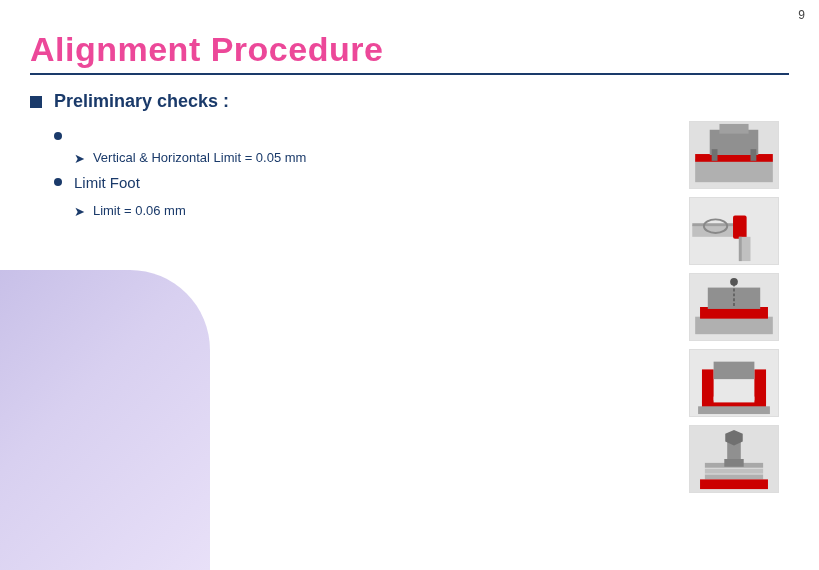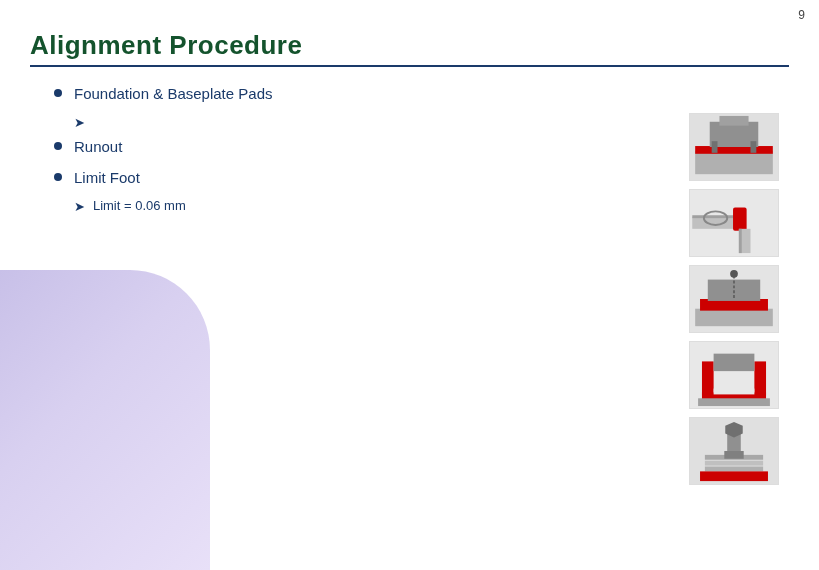--- a/index.html
+++ b/index.html
@@ -45,23 +45,23 @@
       z-index: 5;
       padding: 30px 30px 20px 30px;
     }
 
     
     .title-section {
       margin-bottom: 6px;
     }
 
     .page-title {
-      font-size: 26px;
+      font-size: 34px;
       font-weight: bold;
-      color: #14532d;
+      color: #ec4899;
       letter-spacing: 0.5px;
     }
 
     .title-divider {
       height: 2px;
       background: #1a3a6a;
       margin-top: 4px;
       margin-bottom: 16px;
     }
 
@@ -210,42 +210,40 @@
 
   <div class="title-section">
     <h1 class="page-title">Alignment Procedure</h1>
     <div class="title-divider"></div>
   </div>
 
   <div class="main-layout">
 
     <div class="left-content">
 
+      <div class="section-header">
+        <div class="bullet-square"></div>
+        <span class="section-title">Preliminary checks :</span>
+      </div>
 
       <div class="list-items">
 
         <div class="item-group">
           <div class="list-item">
             <div class="list-bullet"></div>
-            <span class="list-text">Foundation &amp; Baseplate Pads</span>
           </div>
         </div>
 
         <div class="item-group">
           <div class="sub-item">
             <span class="sub-arrow">➤</span>
+            <span class="sub-text">Vertical &amp; Horizontal Limit = 0.05 mm</span>
           </div>
         </div>
 
-        <div class="item-group">
-          <div class="list-item">
-            <div class="list-bullet"></div>
-            <span class="list-text">Runout</span>
-          </div>
-        </div>
 
 
         <div class="item-group">
           <div class="list-item">
             <div class="list-bullet"></div>
             <span class="list-text">Limit Foot</span>
           </div>
           <div class="sub-item">
             <span class="sub-arrow">➤</span>
             <span class="sub-text">Limit = 0.06 mm</span>

